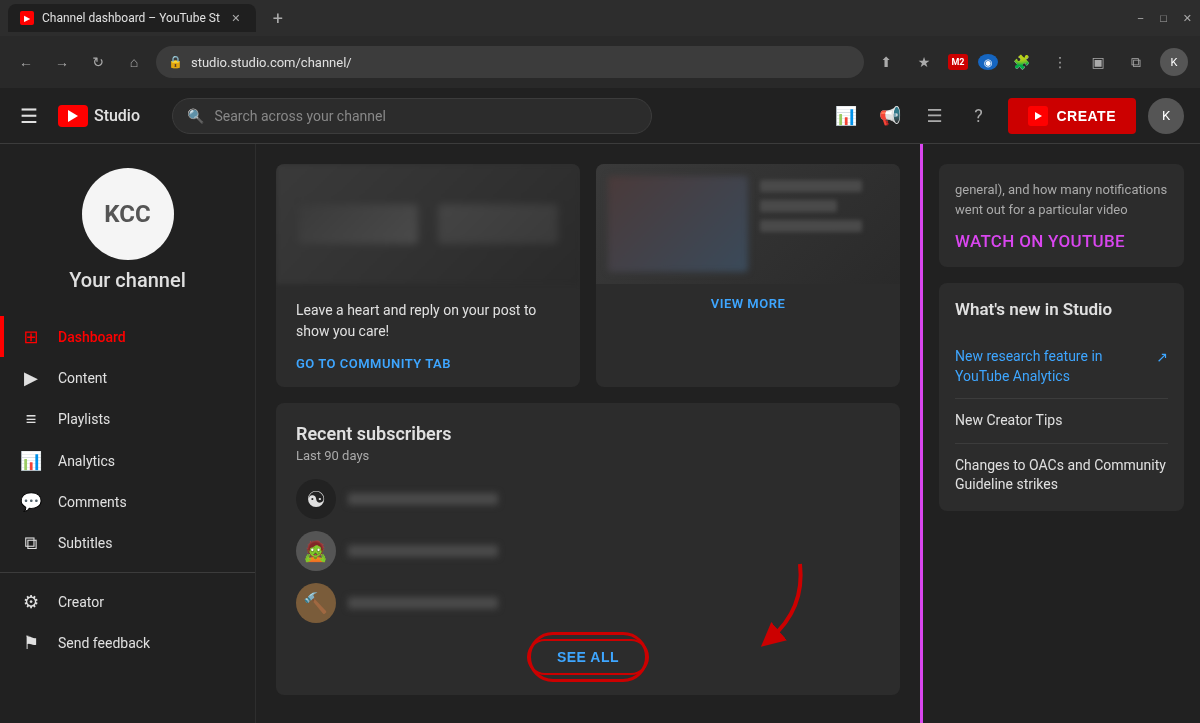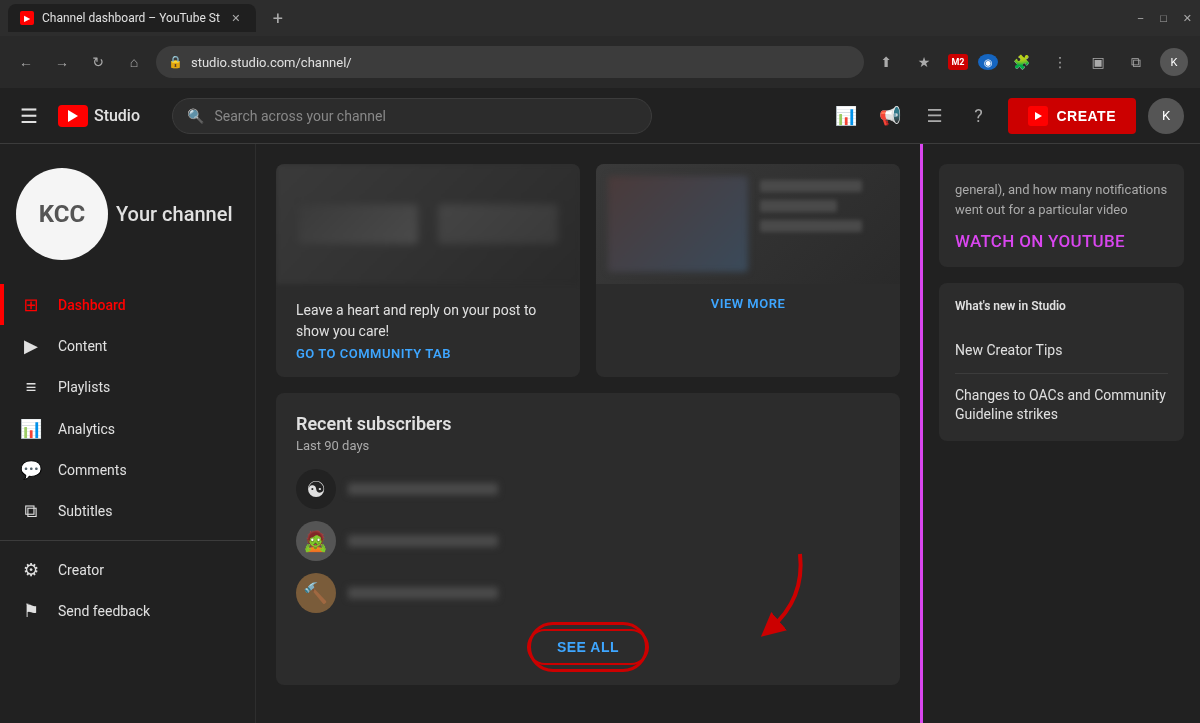--- a/index.html
+++ b/index.html
@@ -296,21 +296,21 @@
     .sidebar {
       width: 256px;
       background: #212121;
       padding-top: 56px;
       flex-shrink: 0;
       overflow-y: auto;
       border-right: 1px solid #2e2e2e;
     }
     .channel-info {
       display: flex;
-      flex-direction: row;
+      flex-direction: column;
       align-items: center;
       padding: 24px 16px 16px;
       gap: 8px;
     }
     .channel-avatar {
       width: 92px;
       height: 92px;
       border-radius: 50%;
       background: #f5f5f5;
       display: flex;
@@ -403,21 +403,21 @@
       height: 40px;
       flex: 1;
       max-width: 120px;
     }
     .card-body {
       padding: 16px 20px;
     }
     .card-text {
       color: #e0e0e0;
       font-size: 14px;
-      margin-bottom: 3px;
+      margin-bottom: 13px;
       line-height: 1.5;
     }
     .card-link {
       color: #3ea6ff;
       font-size: 13px;
       font-weight: 600;
       text-transform: uppercase;
       cursor: pointer;
       letter-spacing: 0.5px;
     }
@@ -566,21 +566,21 @@
       letter-spacing: 0.3px;
     }
 
     .whats-new-section {
       background: #2c2c2c;
       border-radius: 8px;
       padding: 16px;
     }
 
     .whats-new-title {
-      font-size: 12px;
+      font-size: 17px;
       font-weight: 600;
       color: #e0e0e0;
       margin-bottom: 16px;
     }
 
     .news-item {
       padding: 12px 0;
       border-bottom: 1px solid #3c3c3c;
       cursor: pointer;
     }
@@ -843,20 +843,26 @@
     <div class="right-panel">
 
       <div class="panel-section">
         <p class="panel-text">general), and how many notifications went out for a particular video</p>
         <span class="panel-link">WATCH ON YOUTUBE</span>
       </div>
 
       <div class="whats-new-section">
         <div class="whats-new-title">What's new in Studio</div>
 
+        <div class="news-item">
+          <span class="news-item-link">
+            <span>New research feature in YouTube Analytics</span>
+            <span class="external-icon">↗</span>
+          </span>
+        </div>
 
         <div class="news-item">
           <span class="news-item-text">New Creator Tips</span>
         </div>
 
         <div class="news-item">
           <span class="news-item-text">Changes to OACs and Community Guideline strikes</span>
         </div>
       </div>
 

